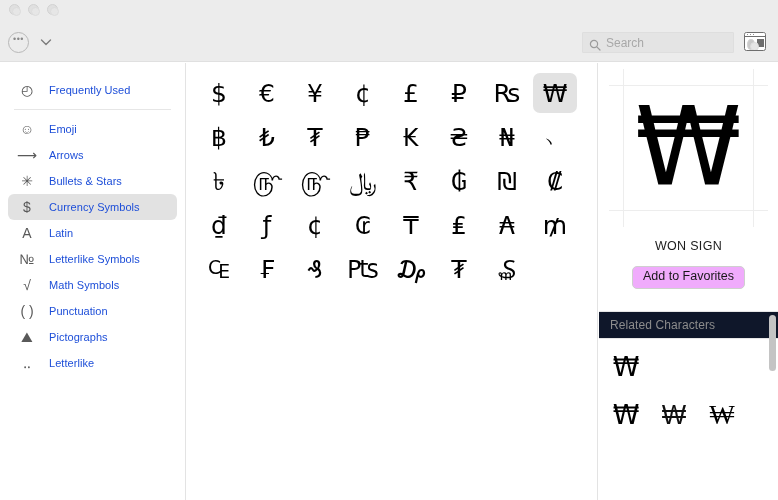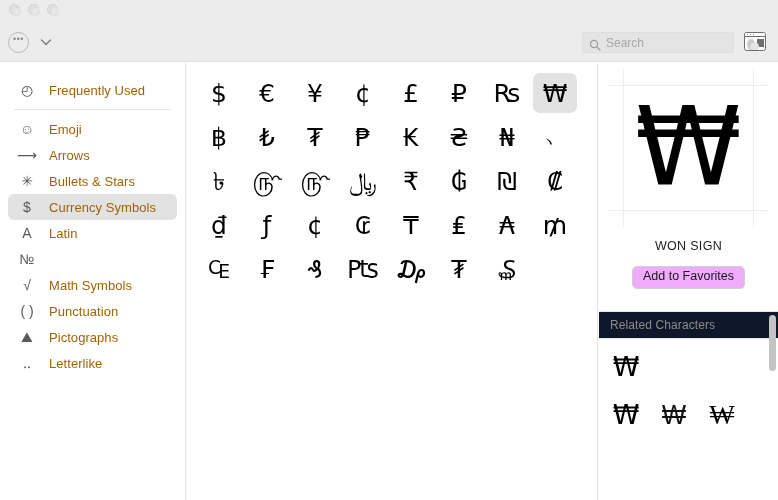--- a/index.html
+++ b/index.html
@@ -176,22 +176,22 @@
     width: 18px;
     flex: 0 0 18px;
     display: flex;
     align-items: center;
     justify-content: center;
     color: #595959;
     font-size: 14px;
     line-height: 1;
   }
   .side-label {
-    font-size: 13px;
-    color: #a16207;
+    font-size: 11px;
+    color: #1d4ed8;
     letter-spacing: 0.05px;
     white-space: nowrap;
   }
   .side-divider {
     height: 1px;
     background: #e6e6e6;
     margin: 6px 14px 6px 14px;
   }
 
   
@@ -392,20 +392,21 @@
       <div class="side-item selected">
         <span class="side-icon">$</span>
         <span class="side-label">Currency Symbols</span>
       </div>
       <div class="side-item">
         <span class="side-icon">A</span>
         <span class="side-label">Latin</span>
       </div>
       <div class="side-item">
         <span class="side-icon">№</span>
+        <span class="side-label">Letterlike Symbols</span>
       </div>
       <div class="side-item">
         <span class="side-icon">√</span>
         <span class="side-label">Math Symbols</span>
       </div>
       <div class="side-item">
         <span class="side-icon">( )</span>
         <span class="side-label">Punctuation</span>
       </div>
       <div class="side-item">

